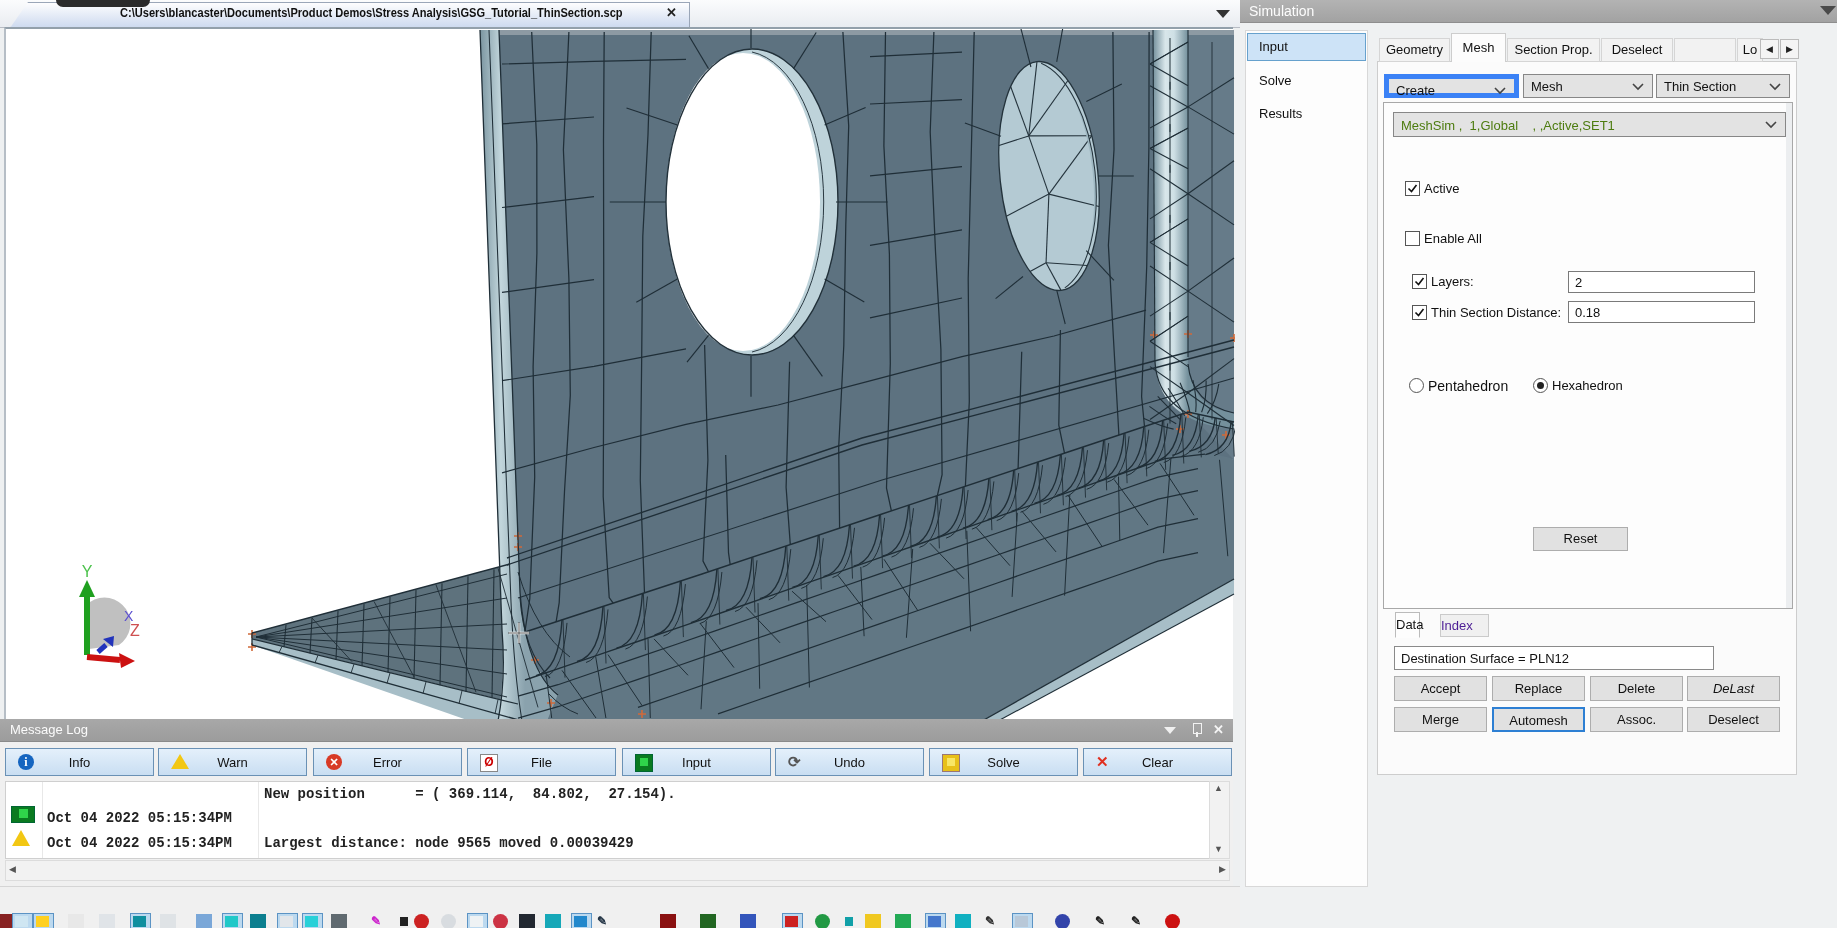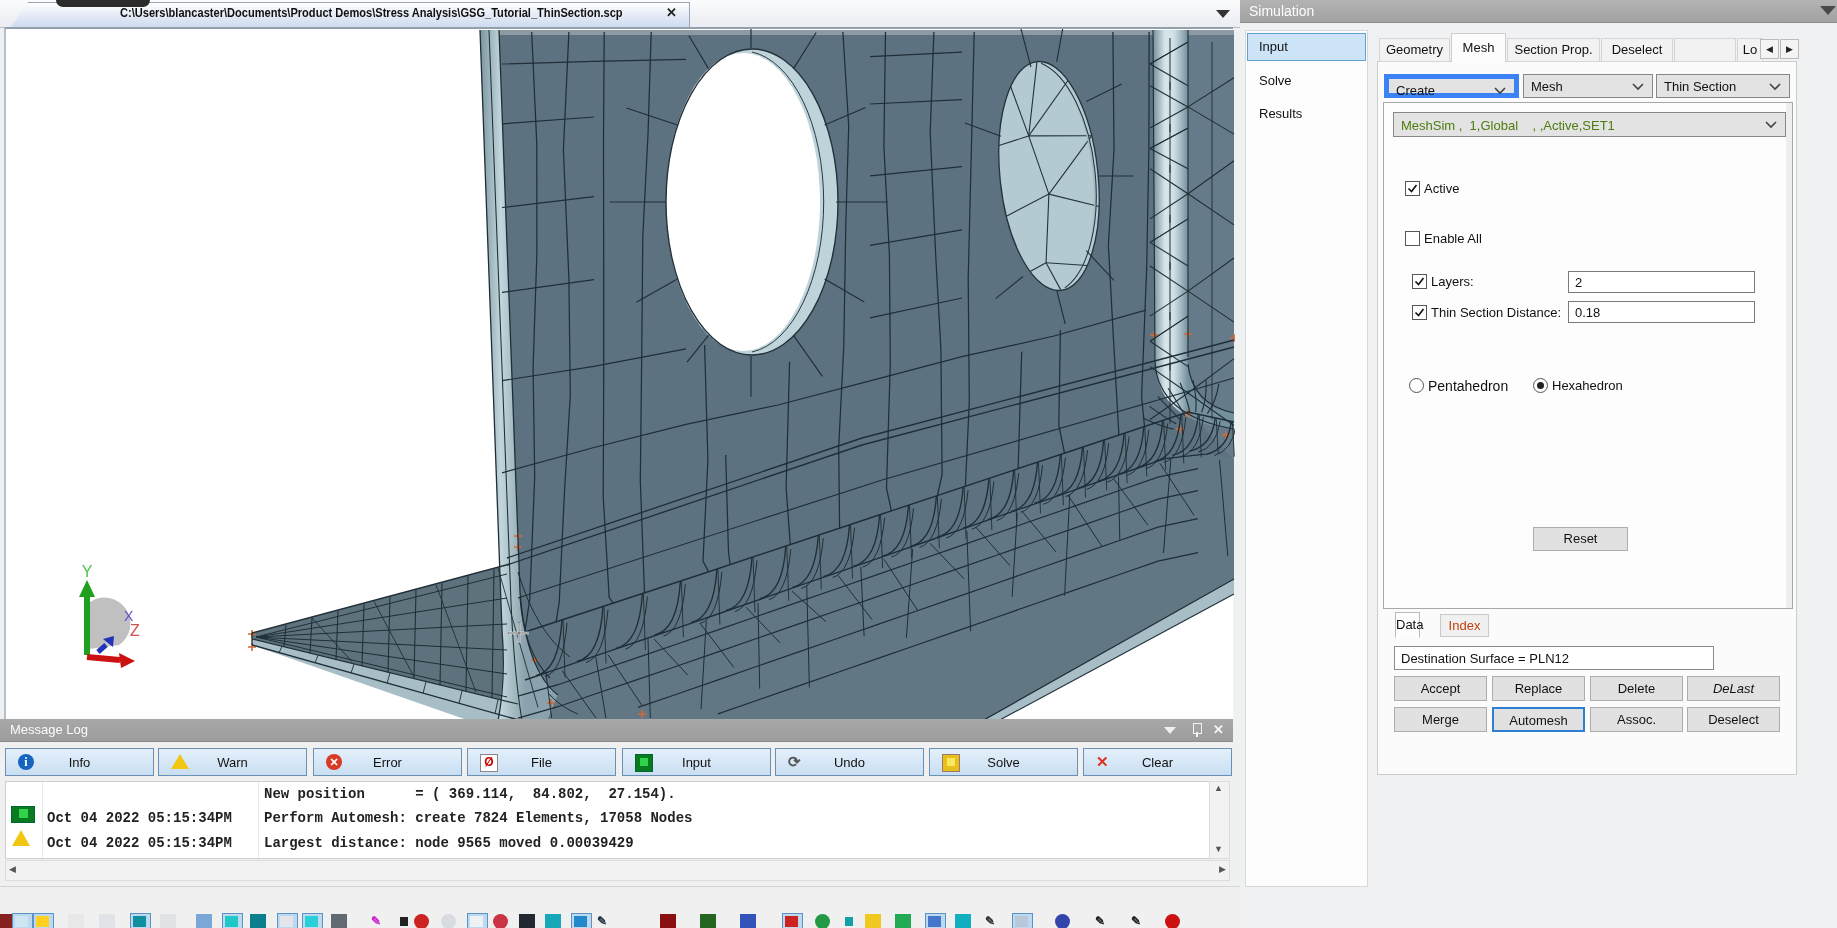--- a/index.html
+++ b/index.html
@@ -401,21 +401,20 @@
       <div class="mlb" style="left:1083px;width:149px;">
         <span class="mlb-ic" style="background:none;color:#e03020;font:bold 15px 'Liberation Sans';line-height:16px;">✕</span>
         <span class="mlb-t">Clear</span>
       </div>
     </div>
 <div class="abs" style="left:5px;top:62px;width:1203px;height:76px;background:#fff;border:1px solid #cfcfcf;">
 <div class="abs" style="left:36px;top:0;width:1px;height:76px;background:#e8e8e8;"></div>
 <div class="abs" style="left:252px;top:0;width:1px;height:76px;background:#e8e8e8;"></div>
 <div class="logrow" style="top:4px;left:258px;">New position      = ( 369.114,  84.802,  27.154).</div>
 <div class="logrow" style="top:28px;left:41px;">Oct 04 2022 05:15:34PM</div>
-<div class="logrow" style="top:28px;left:258px;">Perform Automesh: create 7824 Elements, 17058 Nodes</div>
 <div class="logrow" style="top:53px;left:41px;">Oct 04 2022 05:15:34PM</div>
 <div class="logrow" style="top:53px;left:258px;">Largest distance: node 9565 moved 0.00039429</div>
 <div class="abs" style="left:5px;top:24px;width:22px;height:15px;background:#0a7a20;border:1px solid #063;">
         <span style="display:block;margin:2px auto 0;width:9px;height:9px;background:#2fd44a;"></span>
       </div>
 <div class="abs" style="left:6px;top:48px;width:0;height:0;border-left:9px solid transparent;border-right:9px solid transparent;border-bottom:16px solid #f2c713;"></div>
 </div>
 <div class="abs" style="left:1209px;top:62px;width:19px;height:76px;background:#f2f2f2;border:1px solid #dcdcdc;">
 <span class="abs" style="left:4px;top:1px;font-size:9px;color:#555;">▲</span>
 <span class="abs" style="left:4px;top:62px;font-size:9px;color:#555;">▼</span>
@@ -555,21 +554,21 @@
 <div class="abs" style="left:1568px;top:301px;width:187px;height:22px;background:#fff;border:1px solid #7a7a7a;box-sizing:border-box;font-size:13px;color:#111;padding:3px 0 0 6px;">0.18</div>
 <div style="position:absolute;left:1409px;top:378px;width:13px;height:13px;border-radius:50%;background:#fff;border:1px solid #555;"></div>
 <span class="abs" style="left:1428px;top:378px;font-size:14px;color:#111;">Pentahedron</span>
 <div style="position:absolute;left:1533px;top:378px;width:13px;height:13px;border-radius:50%;background:#fff;border:1px solid #555;">
     <div style="position:absolute;left:3px;top:3px;width:7px;height:7px;border-radius:50%;background:#222;"></div>
   </div>
 <span class="abs" style="left:1552px;top:378px;font-size:13px;color:#111;">Hexahedron</span>
 <div style="position:absolute;left:1533px;top:527px;width:95px;height:24px;background:#e1e1e1;border:1px solid #adadad;box-sizing:border-box;font-size:13px;color:#111;text-align:center;line-height:22px;">Reset</div>
 
 <div class="abs" style="left:1395px;top:612px;width:25px;height:26px;background:#fdfdfd;border:1px solid #bbb;border-bottom:1px solid #fdfdfd;z-index:2;font-size:13px;text-align:center;padding-top:4px;box-sizing:border-box;color:#111;">Data</div>
-<div class="abs" style="left:1440px;top:614px;width:49px;height:23px;background:#f0f0f0;border:1px solid #cacaca;font-size:13px;text-align:center;padding-top:3px;box-sizing:border-box;color:#c2410c;">Index</div>
+<div class="abs" style="left:1440px;top:614px;width:49px;height:23px;background:#f0f0f0;border:1px solid #cacaca;font-size:13px;padding-top:3px;box-sizing:border-box;color:#4c1d95;">Index</div>
 <div class="abs" style="left:1394px;top:646px;width:320px;height:24px;background:#fff;border:1px solid #8a8a8a;box-sizing:border-box;font-size:13px;color:#111;padding:4px 0 0 6px;">Destination Surface = PLN12</div>
 <div style="position:absolute;left:1394px;top:676px;width:93px;height:25px;background:#e1e1e1;border:1px solid #adadad;box-sizing:border-box;font-size:13px;color:#111;text-align:center;line-height:23px;">Accept</div>
 <div style="position:absolute;left:1492px;top:676px;width:93px;height:25px;background:#e1e1e1;border:1px solid #adadad;box-sizing:border-box;font-size:13px;color:#111;text-align:center;line-height:23px;">Replace</div>
 <div style="position:absolute;left:1590px;top:676px;width:93px;height:25px;background:#e1e1e1;border:1px solid #adadad;box-sizing:border-box;font-size:13px;color:#111;text-align:center;line-height:23px;">Delete</div>
 <div style="position:absolute;left:1687px;top:676px;width:93px;height:25px;background:#e1e1e1;border:1px solid #adadad;box-sizing:border-box;font-size:13px;color:#111;text-align:center;line-height:23px;font-style:italic;">DeLast</div>
 <div style="position:absolute;left:1394px;top:707px;width:93px;height:25px;background:#e1e1e1;border:1px solid #adadad;box-sizing:border-box;font-size:13px;color:#111;text-align:center;line-height:23px;">Merge</div>
 <div style="position:absolute;left:1492px;top:707px;width:93px;height:25px;background:#e1e1e1;border:2px solid #2d7fd3;box-sizing:border-box;font-size:13px;color:#111;text-align:center;line-height:23px;">Automesh</div>
 <div style="position:absolute;left:1590px;top:707px;width:93px;height:25px;background:#e1e1e1;border:1px solid #adadad;box-sizing:border-box;font-size:13px;color:#111;text-align:center;line-height:23px;">Assoc.</div>
 <div style="position:absolute;left:1687px;top:707px;width:93px;height:25px;background:#e1e1e1;border:1px solid #adadad;box-sizing:border-box;font-size:13px;color:#111;text-align:center;line-height:23px;">Deselect</div>
 </body></html>

